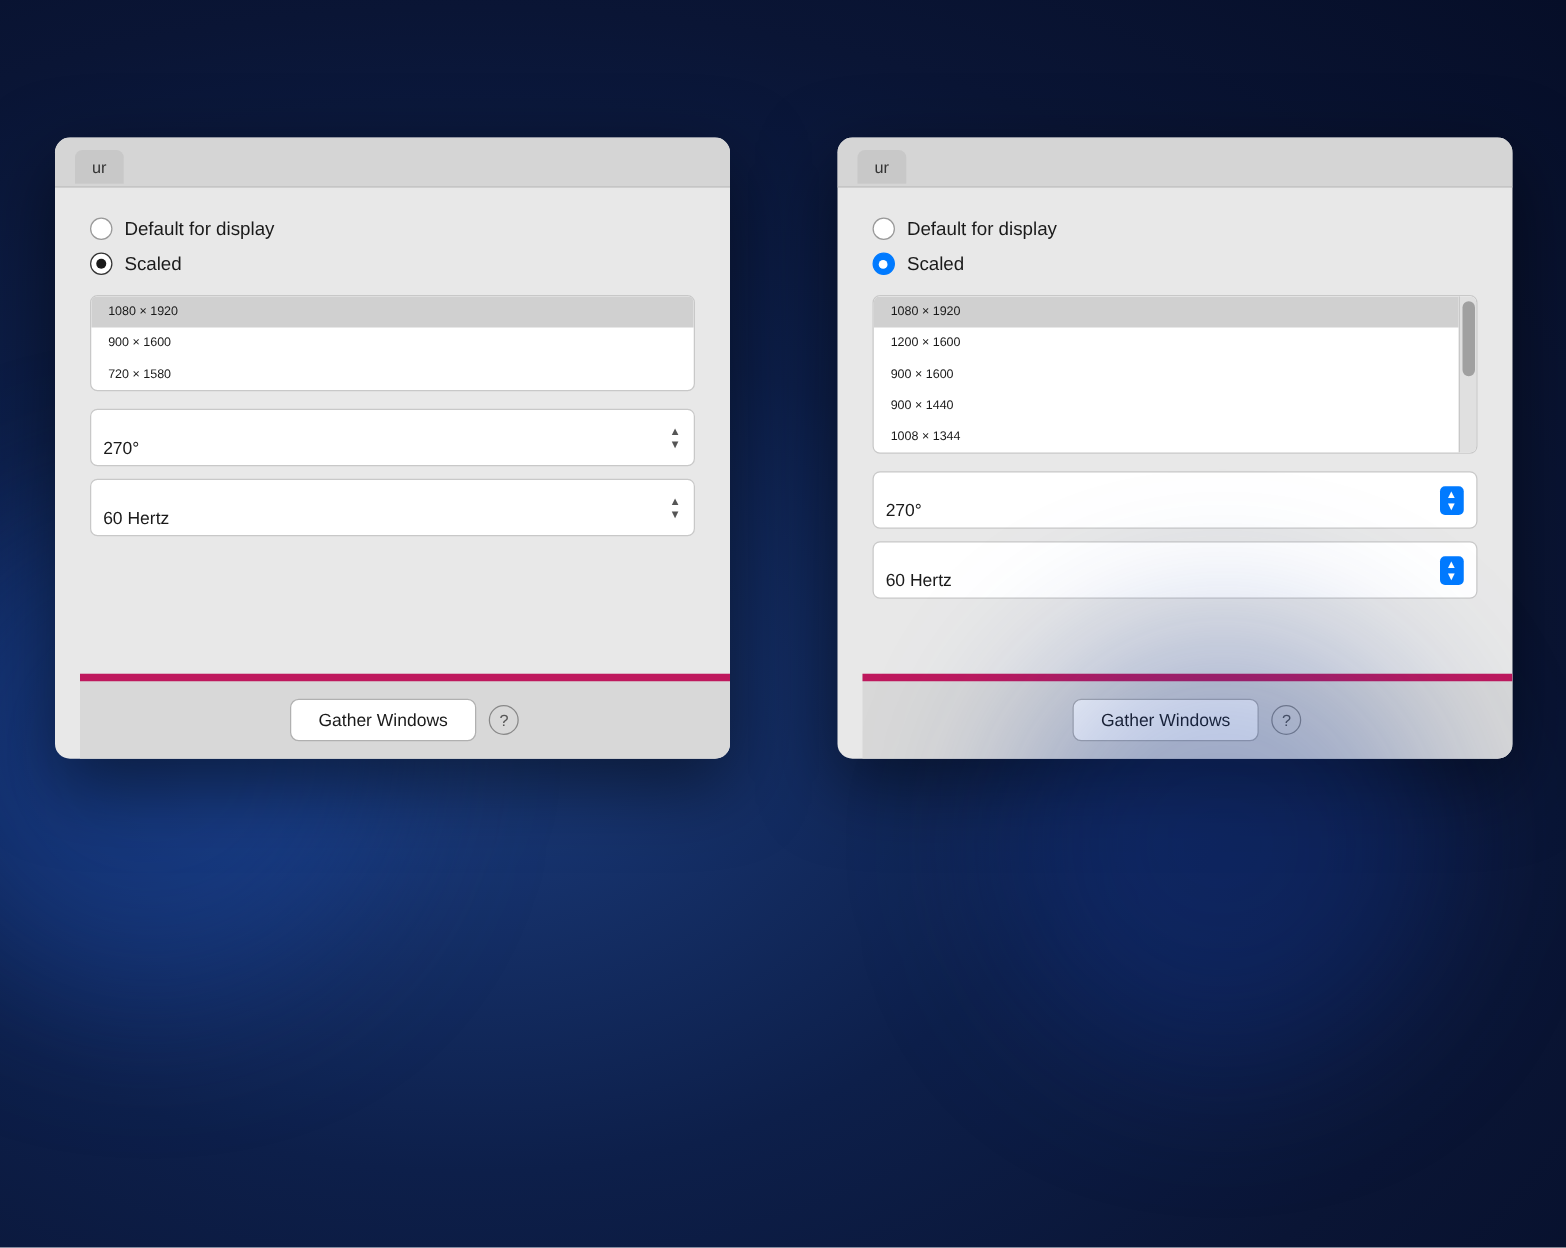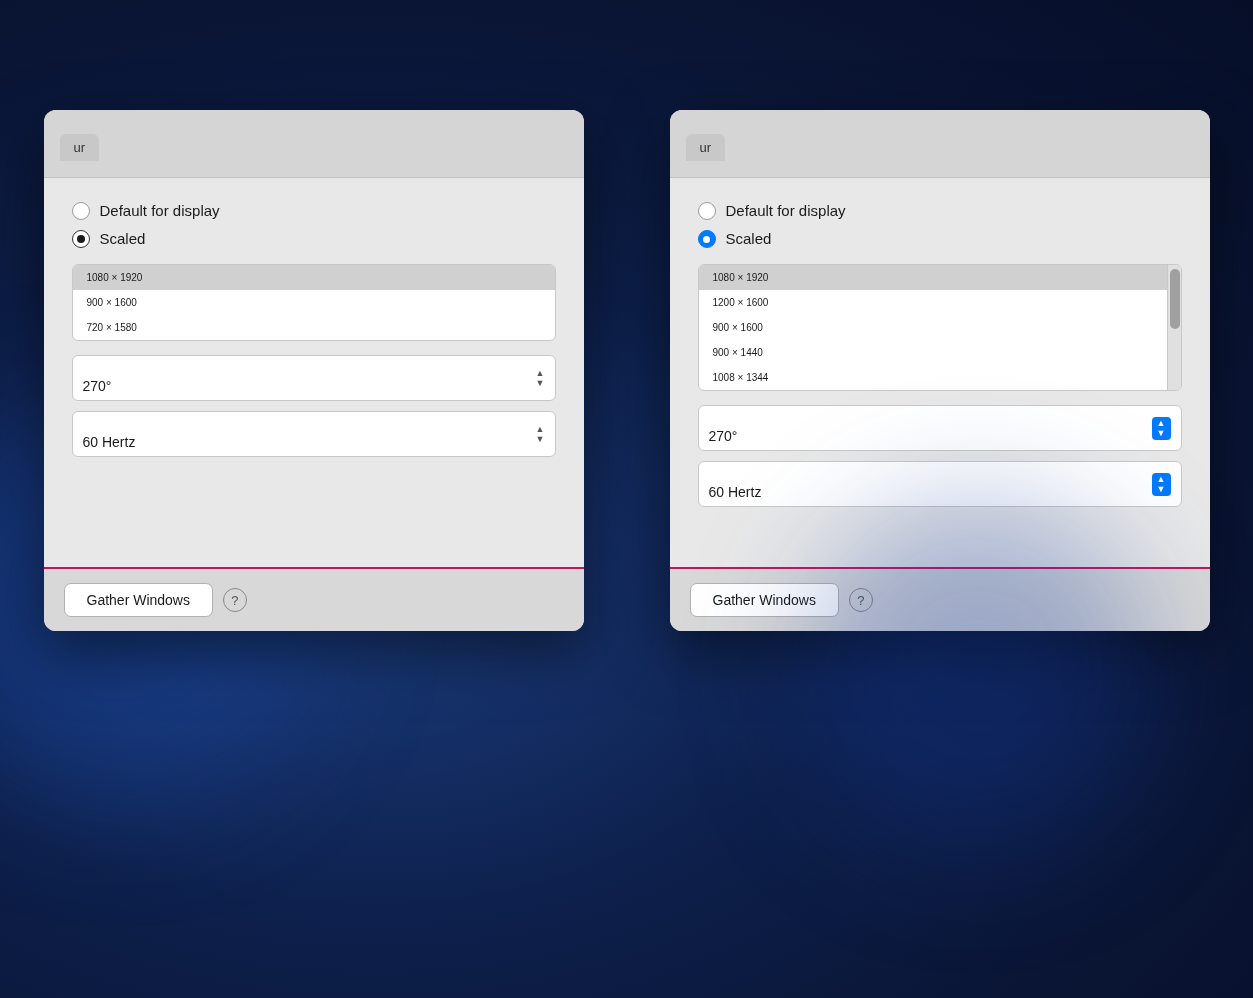--- a/index.html
+++ b/index.html
@@ -64,21 +64,21 @@
       border-radius: 12px;
       box-shadow: 0 20px 60px rgba(0,0,0,0.5);
       padding: 0;
       overflow: hidden;
       position: relative;
       margin-top: 55px;
     }
 
     .panel-top-bar {
       background: #d5d5d5;
-      height: 68px;
+      height: 40px;
       display: flex;
       align-items: center;
       padding: 0 16px;
       border-bottom: 1px solid #c0c0c0;
     }
 
     .tab-ur {
       background: #c8c8c8;
       border-radius: 6px 6px 0 0;
       padding: 6px 14px;
@@ -91,20 +91,21 @@
     .panel-body {
       padding: 24px 28px 20px 28px;
     }
 
     .radio-group {
       margin-bottom: 16px;
     }
 
     .radio-item {
       display: flex;
+      align-items: center;
       gap: 10px;
       margin-bottom: 10px;
       font-size: 15px;
       color: #1a1a1a;
     }
 
     .radio-circle {
       width: 18px;
       height: 18px;
       border-radius: 50%;
@@ -239,27 +240,28 @@
 
     .stepper-blue .arrow {
       color: white;
       font-size: 9px;
       line-height: 1;
     }
 
     
     .panel-bottom {
       background: #d8d8d8;
-      border-top: 2px solid #be185d;
+      border-top: 6px solid #be185d;
       padding: 14px 20px;
       display: flex;
       align-items: center;
-      justify-content: flex-start;
+      justify-content: center;
       gap: 10px;
       margin-top: 80px;
+      margin-left: 20px;
     }
 
     .gather-btn {
       background: white;
       border: 1px solid #b0b0b0;
       border-radius: 7px;
       padding: 8px 22px;
       font-size: 14px;
       color: #1a1a1a;
       cursor: pointer;

